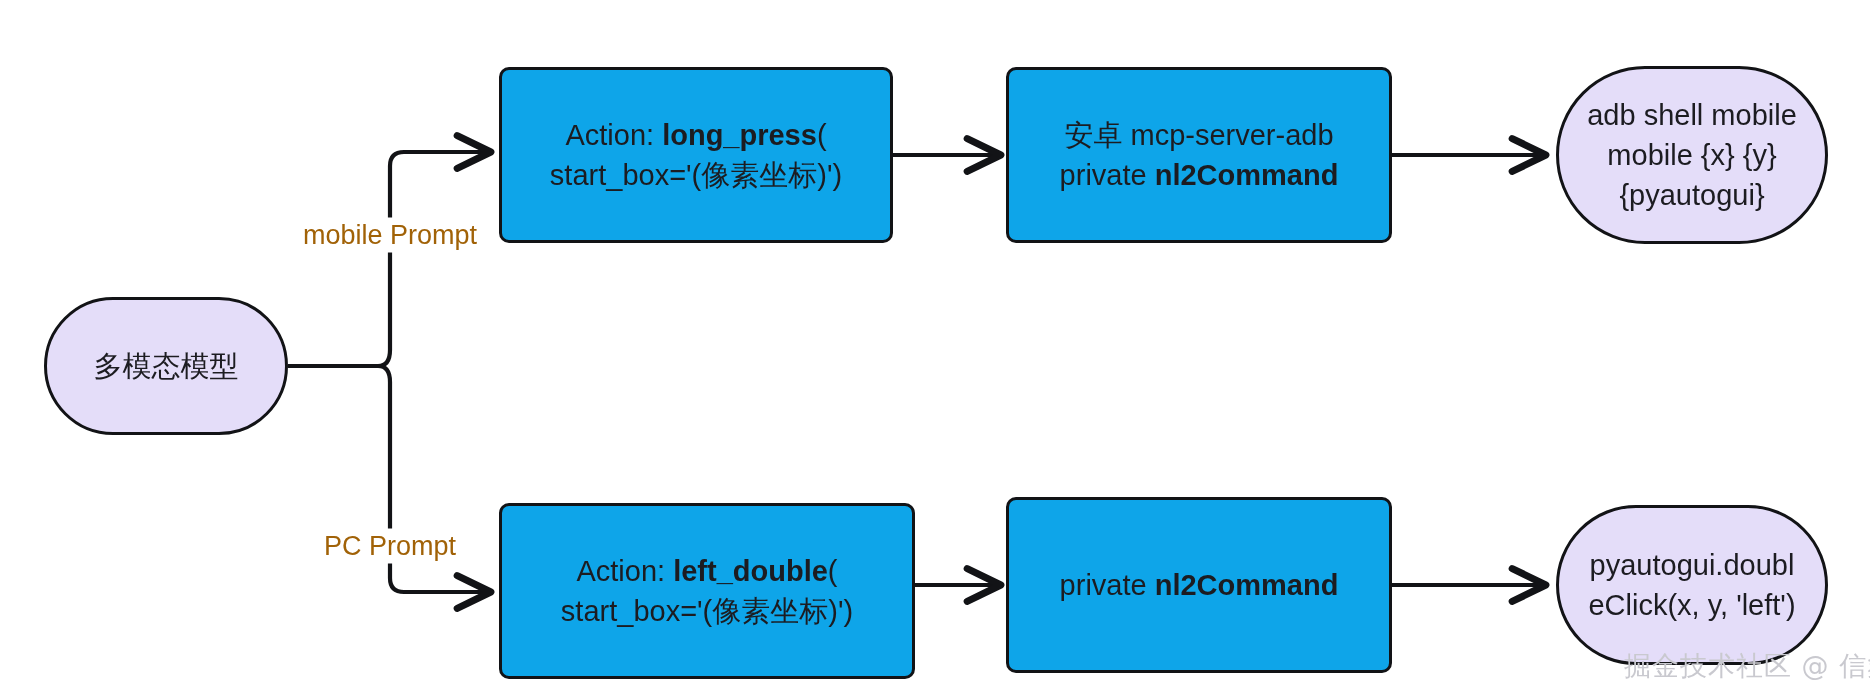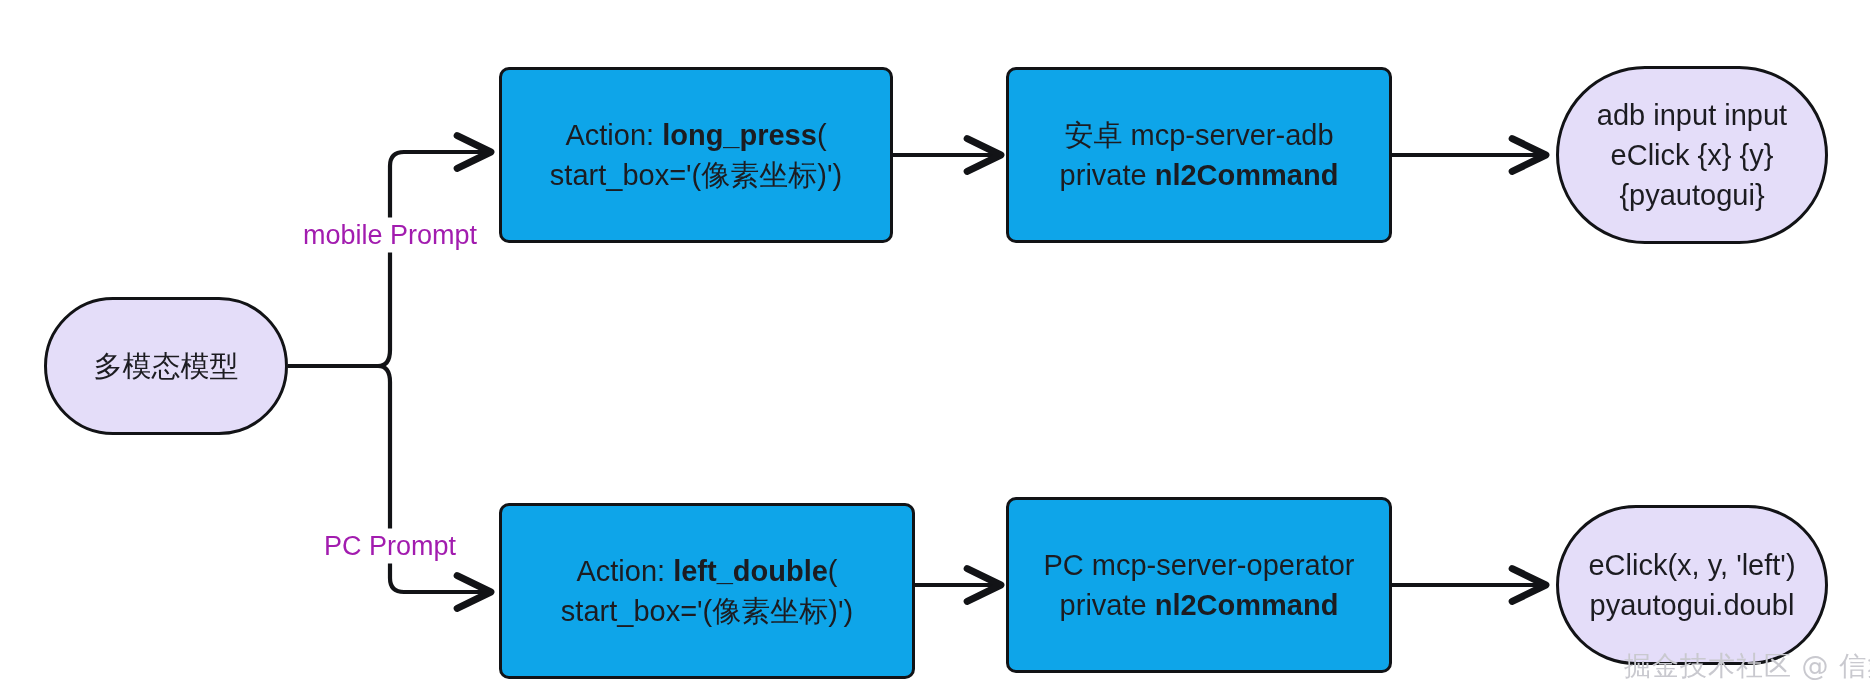--- a/index.html
+++ b/index.html
@@ -51,21 +51,21 @@
   .node-inner {
     padding: 4px 14px;
     width: 100%;
   }
   .bold {
     font-weight: bold;
   }
   .edge-label {
     position: absolute;
     font-size: 27px;
-    color: #a21caf;
+    color: #a16207;
     background: #ffffff;
     white-space: nowrap;
     padding: 2px 6px;
     transform: translate(-50%, -50%);
   }
   .watermark {
     position: absolute;
     font-size: 27px;
     color: #c9c9cf;
     white-space: nowrap;
@@ -113,44 +113,43 @@
 
   <div class="node node-rect" style="left:1006px; top:67px; width:386px; height:176px;text-align:center;">
     <div class="node-inner">
       <div>安卓 mcp-server-adb</div>
       <div><span>private </span><span class="bold">nl2Command</span></div>
     </div>
   </div>
 
   <div class="node node-stadium" style="left:1556px; top:66px; width:272px; height:178px;">
     <div class="node-inner">
-      <div>adb input input</div>
-      <div>eClick {x} {y}</div>
+      <div>adb shell mobile</div>
+      <div>mobile {x} {y}</div>
       <div>{pyautogui}</div>
     </div>
   </div>
 
   <div class="node node-rect" style="left:499px; top:503px; width:416px; height:176px;">
     <div class="node-inner">
       <div><span>Action: </span><span class="bold">left_double</span><span>(</span></div>
       <div>start_box='(像素坐标)')</div>
     </div>
   </div>
 
   <div class="node node-rect" style="left:1006px; top:497px; width:386px; height:176px;">
     <div class="node-inner">
-      <div>PC mcp-server-operator</div>
       <div><span>private </span><span class="bold">nl2Command</span></div>
     </div>
   </div>
 
   <div class="node node-stadium" style="left:1556px; top:505px; width:272px; height:160px;">
     <div class="node-inner">
+      <div>pyautogui.doubl</div>
       <div>eClick(x, y, 'left')</div>
-      <div>pyautogui.doubl</div>
     </div>
   </div>
 
   <div class="edge-label" style="left:390px; top:235px;">mobile Prompt</div>
 
   <div class="edge-label" style="left:390px; top:498px;margin-top:48px;">PC Prompt</div>
 
   <div class="watermark" style="left:1624px; top:648px;">掘金技术社区 @ 信鑫</div>
 
 </div>

